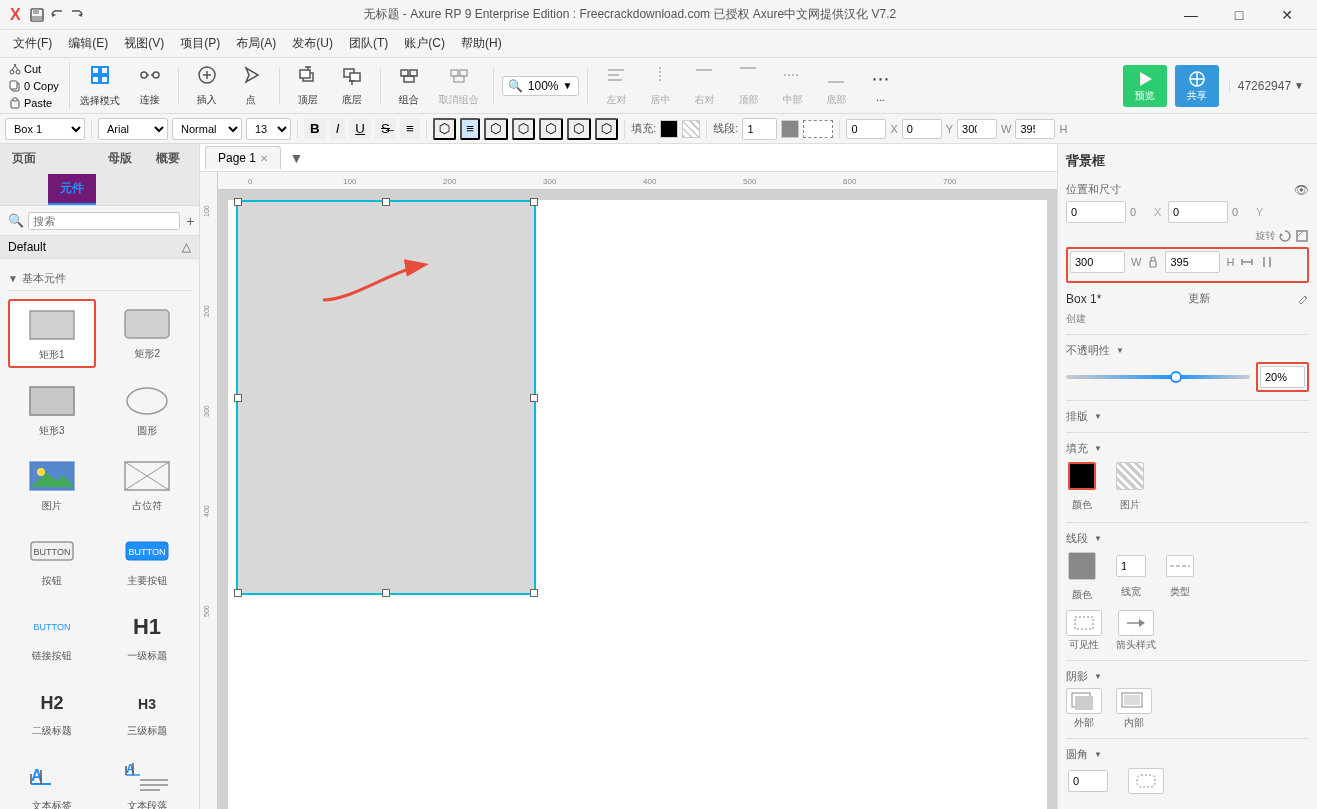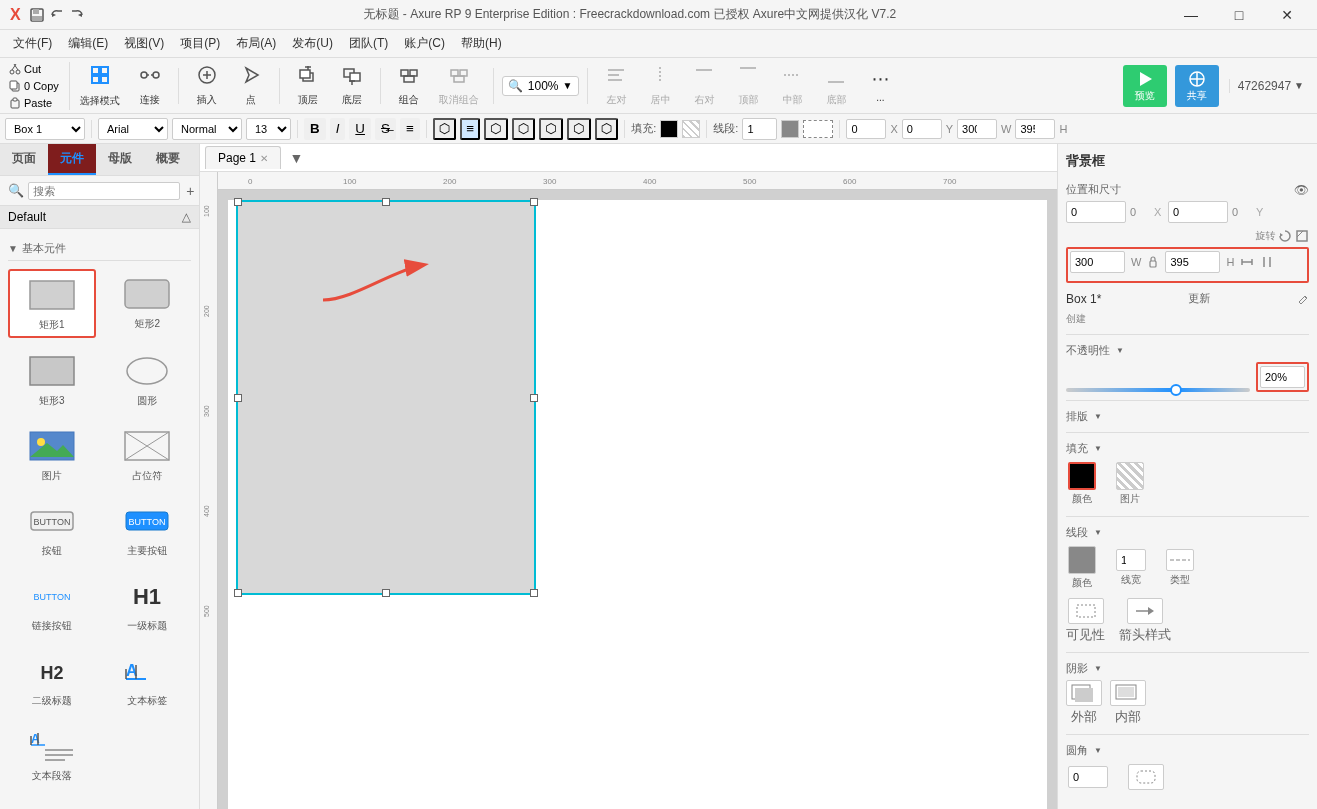--- a/index.html
+++ b/index.html
@@ -131,23 +131,24 @@
       font-weight: bold;
     }
     .panel-tab {
       padding: 6px 12px;
       cursor: pointer;
       font-size: 12px;
       color: #555;
       border-bottom: 2px solid transparent;
     }
     .panel-tab.active {
-      background: #7f1d1d;
+      background: #701a75;
       border-bottom: 2px solid #1e90ff;
       color: #1e90ff;
+      margin-top: 30px;
     }
 
     .panel-toolbar {
       display: flex;
       align-items: center;
       padding: 4px 8px;
       border-bottom: 1px solid #ddd;
       gap: 4px;
     }
     .panel-search {
@@ -326,21 +327,21 @@
       display: flex;
       align-items: center;
       justify-content: space-between;
       margin-bottom: 6px;
     }
     .name-label { font-size: 12px; color: #333; font-weight: 500; }
     .name-action { font-size: 11px; color: #666; cursor: pointer; }
 
     .opacity-row {
       display: flex;
-      align-items: flex-end;
+      align-items: center;
       gap: 6px;
       margin-bottom: 6px;
     }
     .opacity-slider {
       flex: 1;
       height: 4px;
       background: linear-gradient(to right, #ccc 0%, #1e90ff 60%, #ccc 100%);
       border-radius: 2px;
       position: relative;
       cursor: pointer;
@@ -391,21 +392,21 @@
     }
 
     .fill-option {
       display: flex;
       flex-direction: column;
       align-items: center;
       cursor: pointer;
       padding: 2px;
     }
     .fill-option.selected .color-swatch { border: 2px solid #e74c3c; }
-    .fill-option-label { font-size: 10px; color: #666; margin-top: 2px; }
+    .fill-option-label { font-size: 10px; color: #666; margin-top: 8px; }
 
     .border-row {
       display: flex;
       align-items: center;
       gap: 6px;
       margin-bottom: 6px;
     }
     .border-num-input {
       border: 1px solid #ccc;
       border-radius: 2px;
@@ -442,24 +443,25 @@
       width: 36px;
       height: 26px;
       border: 1px solid #ccc;
       border-radius: 2px;
       background: white;
       display: flex;
       align-items: center;
       justify-content: center;
       font-size: 11px;
     }
-    .vis-label { font-size: 13px; color: #666; margin-top: 2px; text-align: center; }
+    .vis-label { font-size: 10px; color: #666; margin-top: 2px; text-align: center; }
 
     .shadow-row {
       display: flex;
+      gap: 6px;
       margin-bottom: 6px;
     }
 
     
     .win-controls { display: flex; }
     .win-btn { width: 40px; height: 30px; display: flex; align-items: center; justify-content: center; cursor: pointer; font-size: 14px; }
 
     
     .preview-btn {
       background: #2ecc71;
@@ -944,20 +946,28 @@
 
         <div class="component-item">
           <div class="component-icon">
             <svg width="50" height="34" viewBox="0 0 50 34">
               <text x="25" y="25" text-anchor="middle" font-size="18" font-weight="bold" fill="#333">H2</text>
             </svg>
           </div>
           <span class="component-label">二级标题</span>
         </div>
 
+        <div class="component-item">
+          <div class="component-icon">
+            <svg width="50" height="34" viewBox="0 0 50 34">
+              <text x="25" y="25" text-anchor="middle" font-size="14" font-weight="bold" fill="#333">H3</text>
+            </svg>
+          </div>
+          <span class="component-label">三级标题</span>
+        </div>
 
         <div class="component-item">
           <div class="component-icon">
             <svg width="50" height="34" viewBox="0 0 50 34">
               <text x="4" y="22" font-size="16" font-weight="bold" fill="#1e90ff">A</text>
               <line x1="4" y1="25" x2="24" y2="25" stroke="#1e90ff" stroke-width="2"></line>
               <line x1="4" y1="15" x2="4" y2="25" stroke="#555" stroke-width="1.5"></line>
               <line x1="14" y1="11" x2="14" y2="25" stroke="#555" stroke-width="1.5"></line>
             </svg>
           </div>

